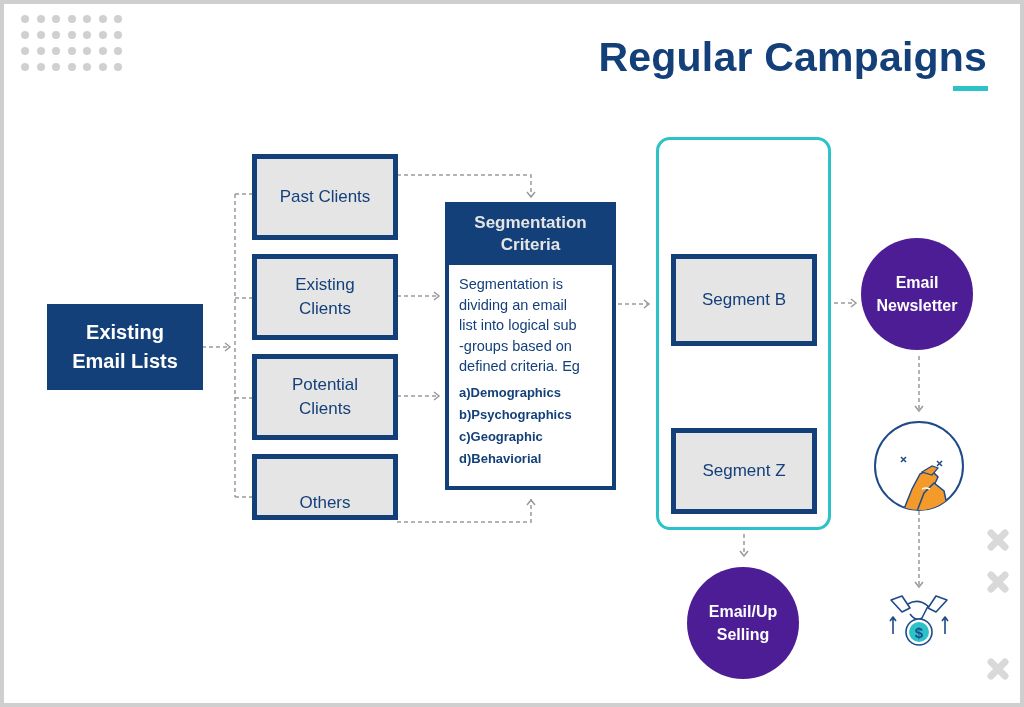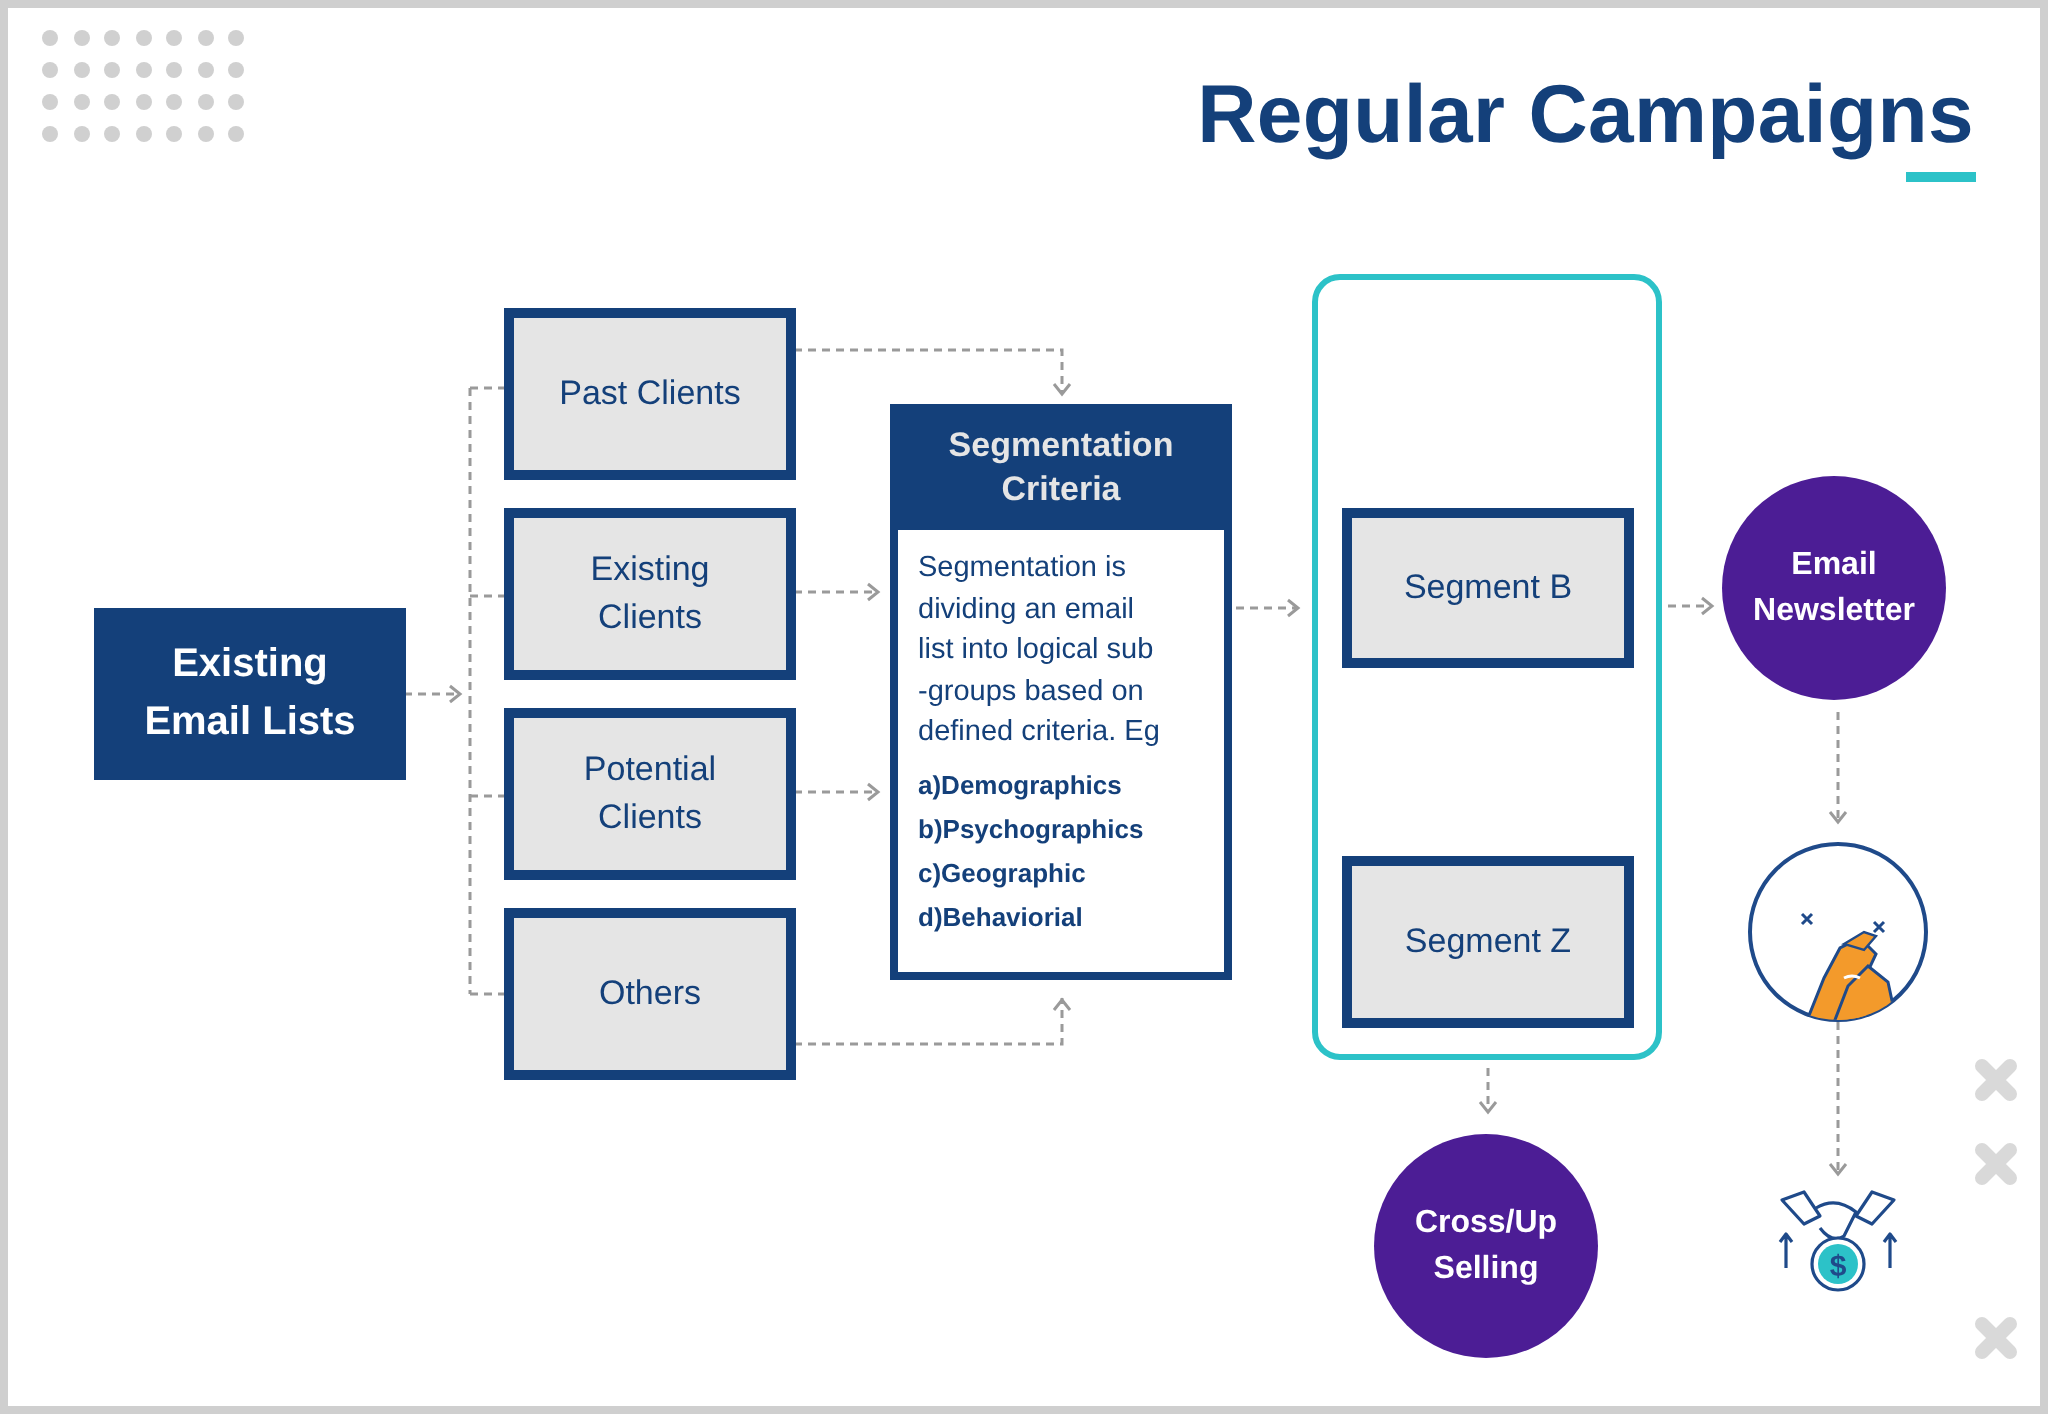--- a/index.html
+++ b/index.html
@@ -107,21 +107,21 @@
     <span>Past Clients</span>
   </div>
   <div class="box" style="left:248px;top:250px;width:146px;height:86px;flex-direction:column;">
     <span>Existing</span>
     <span>Clients</span>
   </div>
   <div class="box" style="left:248px;top:350px;width:146px;height:86px;flex-direction:column;">
     <span>Potential</span>
     <span>Clients</span>
   </div>
-  <div class="box" style="left:248px;top:450px;width:146px;height:86px;flex-direction:column;">
+  <div class="box" style="left:248px;top:450px;width:146px;height:66px;flex-direction:column;justify-content:flex-end;">
     <span>Others</span>
   </div>
 
   <div class="seg-criteria" style="left:441px;top:198px;">
     <div class="hdr">
       <div>Segmentation</div>
       <div>Criteria</div>
     </div>
     <div class="body">
       <div>Segmentation is</div>
@@ -132,33 +132,33 @@
       <div class="list">
         <div>a)Demographics</div>
         <div>b)Psychographics</div>
         <div>c)Geographic</div>
         <div>d)Behaviorial</div>
       </div>
     </div>
   </div>
 
   <div class="teal-frame" style="left:652px;top:133px;"></div>
-  <div class="box" style="left:667px;top:250px;width:146px;height:80px;">
+  <div class="box" style="left:667px;top:250px;width:146px;height:92px;">
     <span>Segment B</span>
   </div>
   <div class="box" style="left:667px;top:424px;width:146px;height:86px;">
     <span>Segment Z</span>
   </div>
 
   <div class="circle" style="left:857px;top:234px;width:112px;height:112px;flex-direction:column;">
     <span>Email</span>
     <span>Newsletter</span>
   </div>
   <div class="circle" style="left:683px;top:563px;width:112px;height:112px;flex-direction:column;">
-    <span>Cross/Up</span>
+    <span>Email/Up</span>
     <span>Selling</span>
   </div>
 
   <svg style="position:absolute;left:868px;top:415px;" width="94" height="94" viewBox="0 0 94 94">
     <defs>
         <clipPath id="cc">
           <circle cx="47" cy="47" r="44"></circle>
         </clipPath>
       </defs>
     <circle cx="47" cy="47" r="44" fill="#fff" stroke="#1f4a8a" stroke-width="2"></circle>

